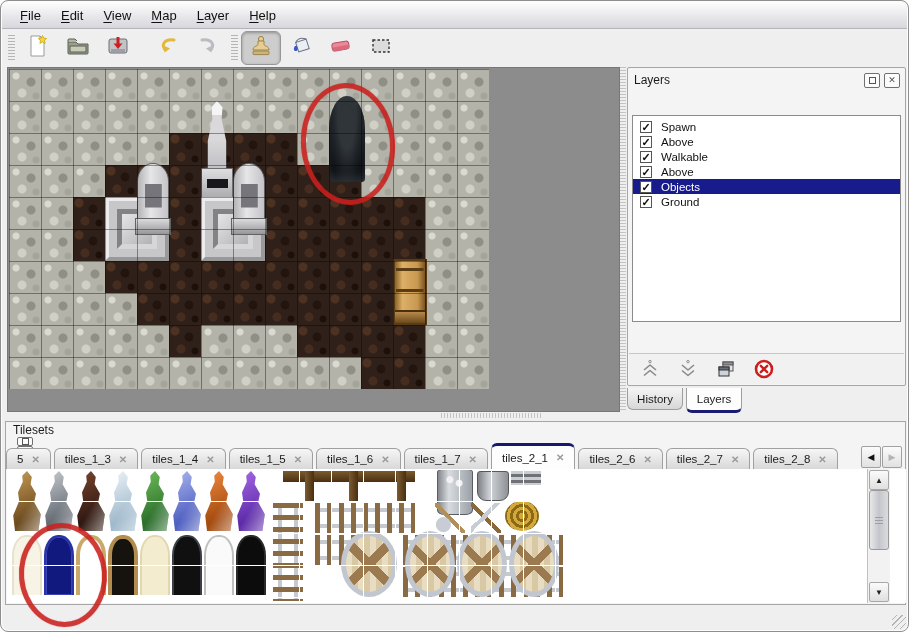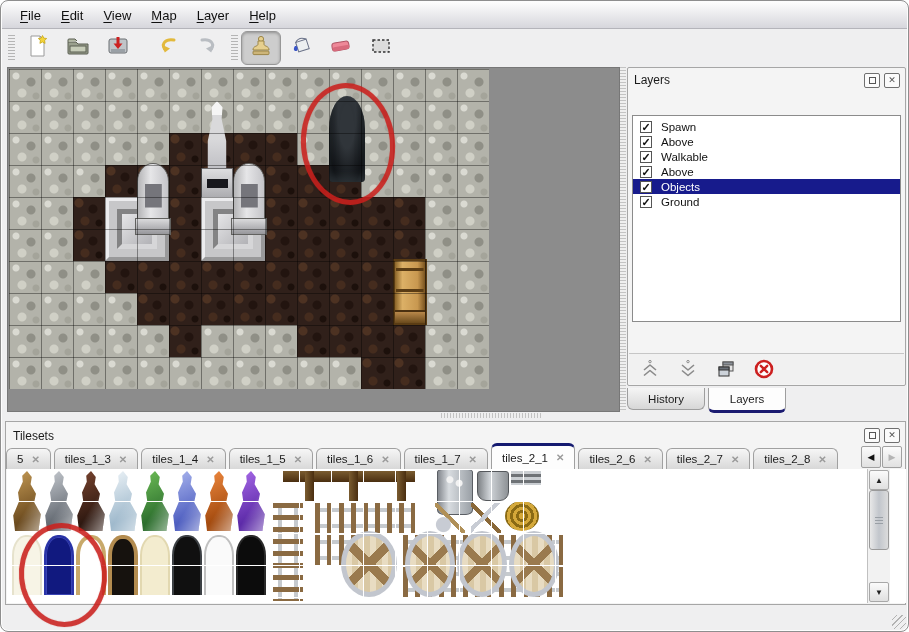--- a/index.html
+++ b/index.html
@@ -75,27 +75,27 @@
   .grip-dots{width:13px;height:8px;background:
      repeating-linear-gradient(90deg,#b2b2b2 0 1px,transparent 1px 3px),
      repeating-linear-gradient(0deg,#b2b2b2 0 1px,transparent 1px 3px);}
   .layer-list{position:absolute;left:4px;right:4px;top:47px;bottom:63px;background:#fff;border:1px solid #8b8b8b;padding-top:3px;overflow:hidden;}
   .layer-row{display:flex;align-items:center;height:15px;font-size:11.5px;color:#111;padding-left:7px;gap:9px;}
   .layer-row.sel{background:#171b8c;color:#fff;}
   .cb{width:12px;height:12px;box-sizing:border-box;border:1px solid #555;background:#fff;font-size:11px;line-height:10px;text-align:center;color:#111;font-weight:bold;flex:none;}
   .panel-btns{position:absolute;left:1px;right:1px;bottom:1px;height:30px;border-top:1px solid #c6c6c6;background:#f1f1f1;display:flex;align-items:center;gap:16px;padding-left:10px;}
   .pb{width:22px;height:22px;display:flex;align-items:center;justify-content:center;}
   .dock-tabs{position:absolute;left:0;bottom:0;height:25px;display:flex;gap:3px;}
-  .dock-tab{min-width:52px;padding:0 12px;height:21px;display:flex;align-items:center;justify-content:center;font-size:11.5px;color:#1a1a1a;background:linear-gradient(#f5f5f5,#d7d7d7);border:1px solid #9e9e9e;border-top:none;border-radius:0 0 6px 6px;}
+  .dock-tab{min-width:52px;padding:0 1px;height:21px;display:flex;align-items:center;justify-content:center;font-size:11.5px;color:#1a1a1a;background:linear-gradient(#f5f5f5,#d7d7d7);border:1px solid #9e9e9e;border-top:none;border-radius:0 0 6px 6px;}
   .dock-tab.active{background:#fdfdfd;height:22px;border-bottom:3px solid #1a1a70;}
 
   
   .tilesets{position:absolute;left:4px;top:420px;width:901px;height:184px;}
   .ts-frame{position:absolute;inset:0;border:1px solid #a6a6a6;background:#f4f4f4;}
-  .ts-head{height:20px;display:flex;align-items:flex-end;padding:1px 5px 0 7px;font-size:12px;color:#1a1a1a;}
+  .ts-head{height:20px;display:flex;align-items:flex-start;padding:1px 5px 0 7px;font-size:12px;color:#1a1a1a;flex-direction:column;}
   .ts-tabrow{position:absolute;left:0px;right:42px;top:21px;height:26px;display:flex;align-items:flex-end;gap:3px;overflow:hidden;}
   .ts-tab{height:20px;flex:none;display:flex;align-items:center;gap:8px;padding:0 10px;font-size:11.5px;color:#1a1a1a;background:linear-gradient(#f6f6f6,#d8d8d8);border:1px solid #a0a0a0;border-bottom:none;border-radius:6px 6px 0 0;}
   .ts-tab.active{height:23px;background:#fdfdfd;border-top:3px solid #141a70;}
   .tab-close-icon{color:#9a9a9a;font-size:10px;font-weight:bold;}
   .ts-arrows{position:absolute;right:3px;top:24px;display:flex;gap:1px;}
   .arrow-btn{width:18px;height:20px;border:1px solid #a0a0a0;background:linear-gradient(#fbfbfb,#e1e1e1);display:flex;align-items:center;justify-content:center;font-size:9px;color:#111;border-radius:2px;}
   .arrow-btn.disabled{color:#b4b4b4;}
   .ts-area{position:absolute;left:1px;top:47px;bottom:1px;width:899px;background:#fff;overflow:hidden;}
   .tsgrid{position:absolute;left:0;top:0;width:620px;height:100%;pointer-events:none;background-image:
     linear-gradient(to right,#fff 1px,transparent 1px),

